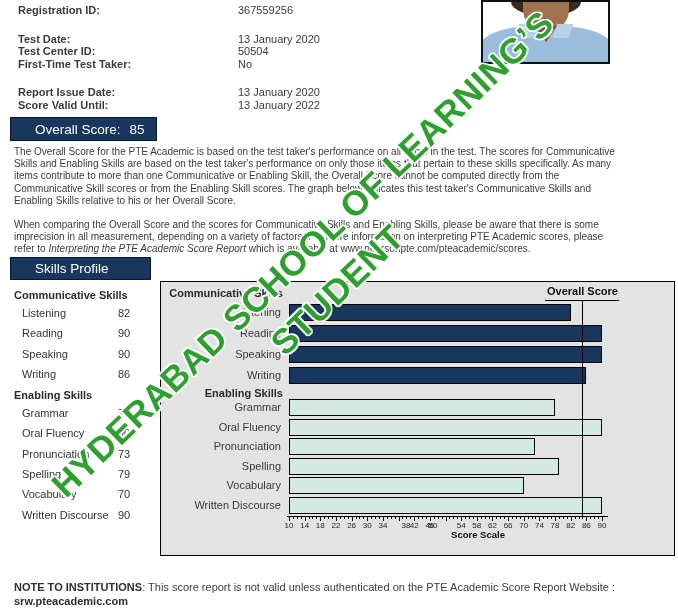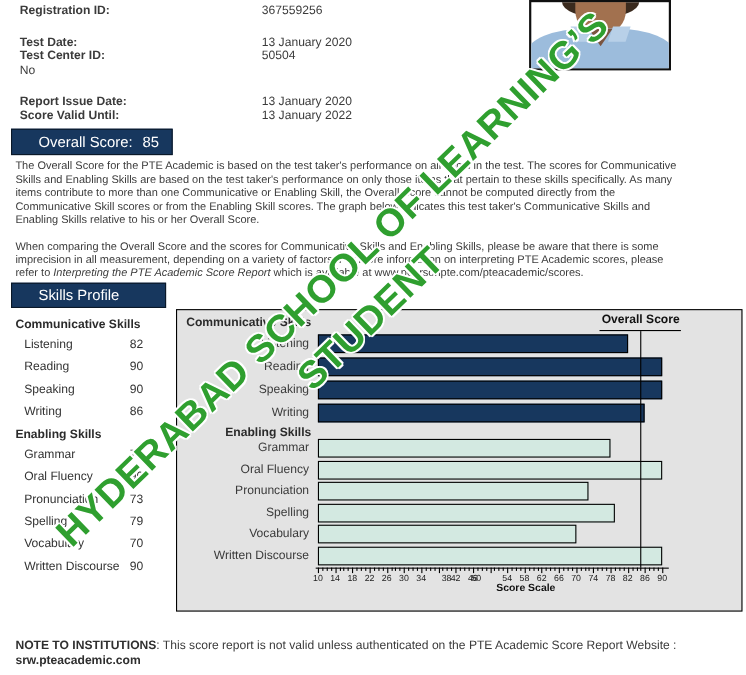--- a/index.html
+++ b/index.html
@@ -83,20 +83,21 @@
       <div class="meta-group">
         <div class="meta-row">
           <div class="meta-label">Test Date:</div>
           <div class="meta-value">13 January 2020</div>
         </div>
         <div class="meta-row">
           <div class="meta-label">Test Center ID:</div>
           <div class="meta-value">50504</div>
         </div>
         <div class="meta-row">
+          <div class="meta-label">First-Time Test Taker:</div>
           <div class="meta-value">No</div>
         </div>
       </div>
       <div class="meta-group">
         <div class="meta-row">
           <div class="meta-label">Report Issue Date:</div>
           <div class="meta-value">13 January 2020</div>
         </div>
         <div class="meta-row">
           <div class="meta-label">Score Valid Until:</div>

